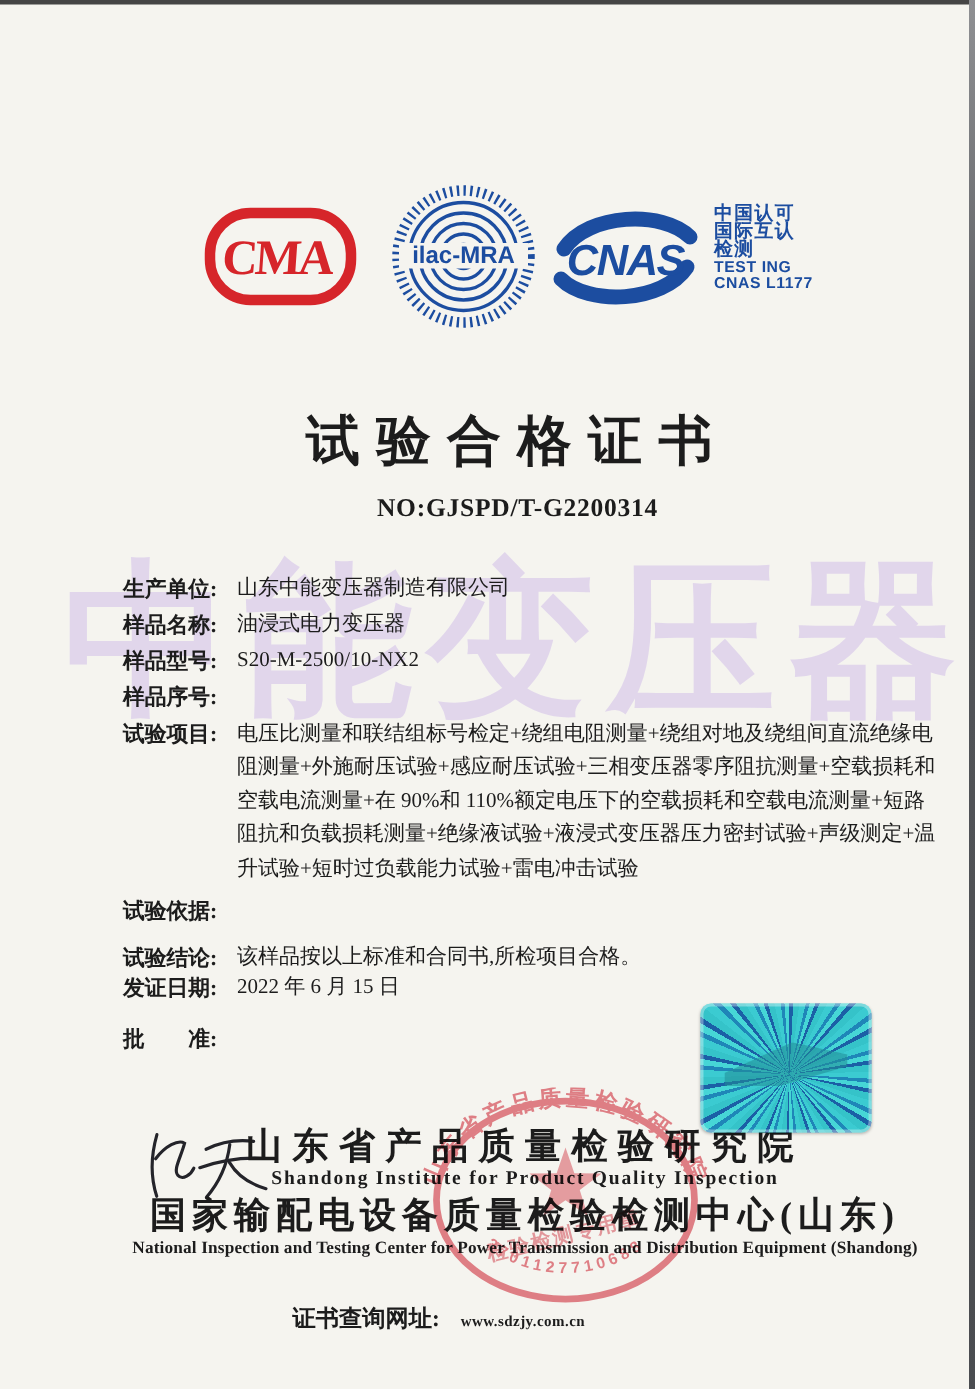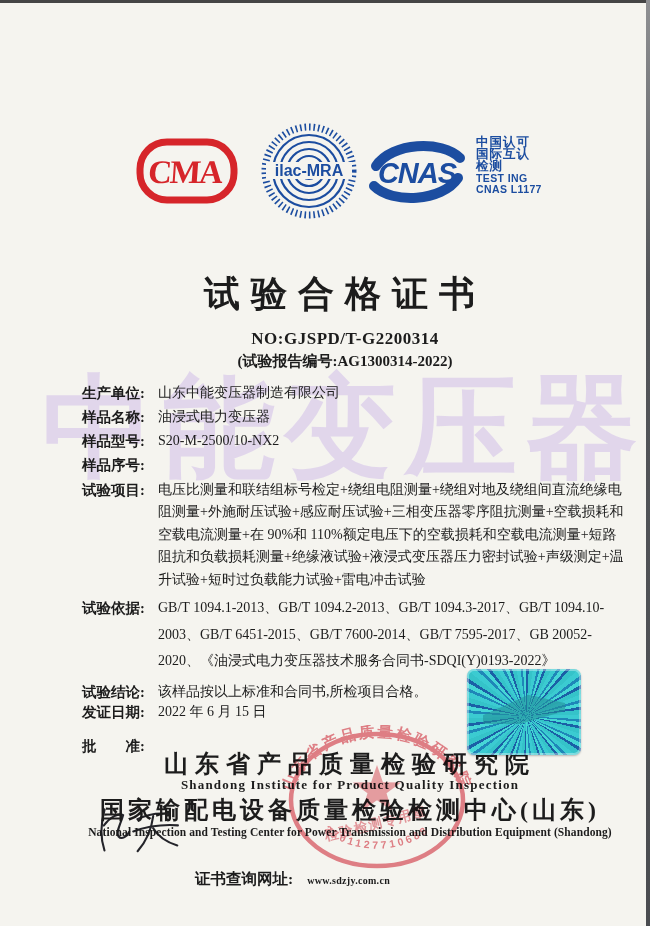--- a/index.html
+++ b/index.html
@@ -110,21 +110,20 @@
   <div class="abs cnas-side">
     <div class="cn">中国认可</div>
     <div class="cn">国际互认</div>
     <div class="cn">检测</div>
     <div class="en">TEST ING</div>
     <div class="en">CNAS L1177</div>
   </div>
 
   <div class="abs title">试验合格证书</div>
   <div class="abs cert-no">NO:GJSPD/T-G2200314</div>
-  <div class="abs report-no">(试验报告编号:AG1300314-2022)</div>
 
   <div class="abs fields">
     <div class="row simple">
       <span class="lab">生产单位:</span>
       <span class="val">山东中能变压器制造有限公司</span>
     </div>
     <div class="row simple">
       <span class="lab">样品名称:</span>
       <span class="val">油浸式电力变压器</span>
     </div>
@@ -134,21 +133,20 @@
     </div>
     <div class="row simple">
       <span class="lab">样品序号:</span>
     </div>
     <div class="row items">
       <span class="lab">试验项目:</span>
       <span class="val">电压比测量和联结组标号检定+绕组电阻测量+绕组对地及绕组间直流绝缘电阻测量+外施耐压试验+感应耐压试验+三相变压器零序阻抗测量+空载损耗和空载电流测量+在 90%和 110%额定电压下的空载损耗和空载电流测量+短路阻抗和负载损耗测量+绝缘液试验+液浸式变压器压力密封试验+声级测定+温升试验+短时过负载能力试验+雷电冲击试验</span>
     </div>
     <div class="row basis">
       <span class="lab">试验依据:</span>
-      <span class="val">GB/T 1094.1-2013、GB/T 1094.2-2013、GB/T 1094.3-2017、GB/T 1094.10-2003、GB/T 6451-2015、GB/T 7600-2014、GB/T 7595-2017、GB 20052-2020、《油浸式电力变压器技术服务合同书-SDQI(Y)0193-2022》</span>
     </div>
     <div class="row concl">
       <span class="lab">试验结论:</span>
       <span class="val">该样品按以上标准和合同书,所检项目合格。</span>
     </div>
     <div class="row date">
       <span class="lab">发证日期:</span>
       <span class="val">2022 年 6 月 15 日</span>
     </div>
     <div class="row approve">

